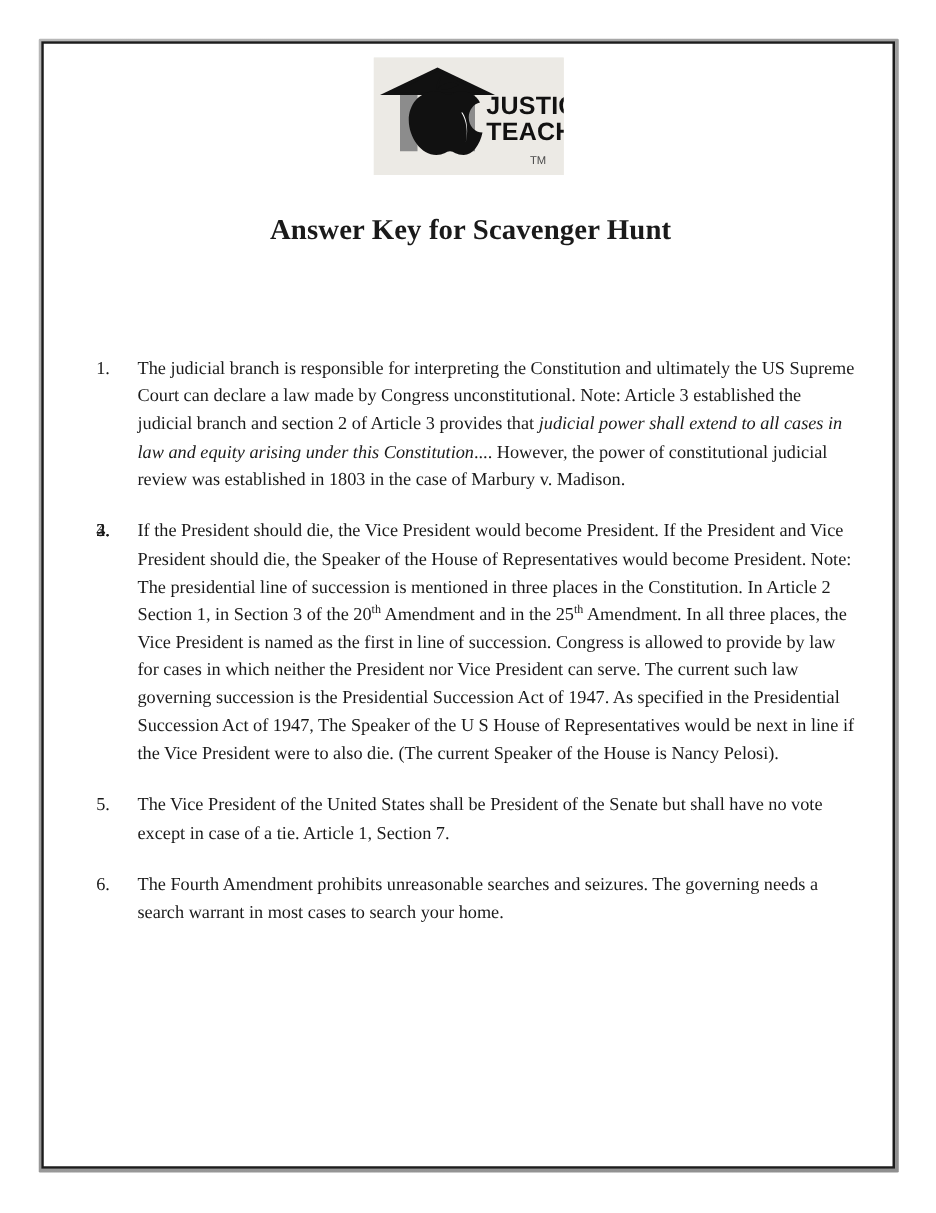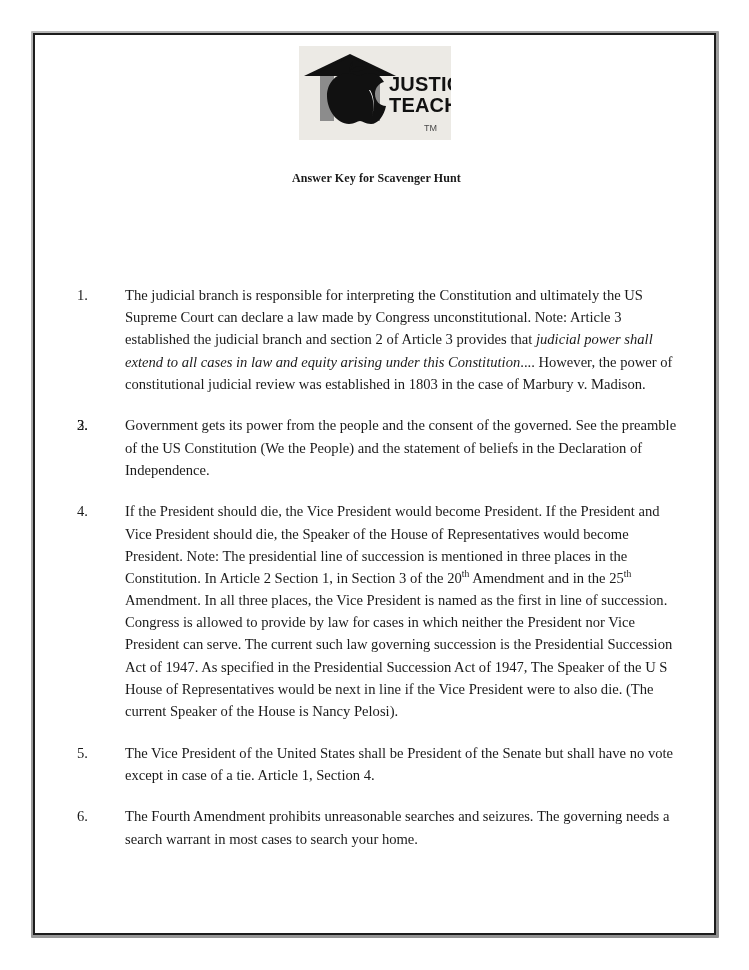--- a/index.html
+++ b/index.html
@@ -49,21 +49,21 @@
   }
   .logo-svg { display: block; width: 152px; height: 94px; }
 
   
   .doc-title {
     position: absolute;
     top: 136px;
     left: 0;
     width: 683px;
     text-align: center;
-    font-size: 12px;
+    font-size: 23px;
     font-weight: bold;
     letter-spacing: 0.1px;
   }
 
   
   .directions {
     position: absolute;
     top: 203px;
     left: 32px;
     width: 625px;
@@ -88,21 +88,21 @@
     text-align: left;
   }
   .answer-item .num {
     position: absolute;
     left: 42px;
     top: 0;
     width: 26px;
     text-align: left;
     font-size: 14.6px;
   }
-  .answer-item .body { display: block; margin-left: 15px; }
+  .answer-item .body { display: block; }
   .answer-item i { font-style: italic; }
   .answer-item sup {
     font-size: 0.66em;
     vertical-align: super;
     line-height: 0;
   }
 </style>
 </head>
 <body>
 
@@ -157,31 +157,30 @@
       <span class="num">1.</span>
       <span class="body"><span>The judicial branch is responsible for interpreting the Constitution and ultimately the US Supreme Court can declare a law made by Congress unconstitutional. Note: Article 3 established the judicial branch and section 2 of Article 3 provides that </span><i>judicial power shall extend to all cases in law and equity arising under this Constitution</i><span>....  However, the power of constitutional judicial review was established in 1803 in the case of Marbury v. Madison.</span></span>
     </div>
 
     <div class="answer-item">
       <span class="num">2.</span>
     </div>
 
     <div class="answer-item">
       <span class="num">3.</span>
-      <span class="body">Government gets its power from the people and the consent of the governed. See the preamble of the US Constitution (We the People) and the statement of beliefs in the Declaration of Independence.</span>
     </div>
 
     <div class="answer-item">
       <span class="num">4.</span>
       <span class="body"><span>If the President should die, the Vice President would become President. If the President and Vice President should die, the Speaker of the House of Representatives would become President. Note: The presidential line of succession is mentioned in three places in the Constitution. In Article 2 Section 1, in Section 3 of the 20</span><sup>th</sup><span> Amendment and in the 25</span><sup>th</sup><span> Amendment. In all three places, the Vice President is named as the first in line of succession. Congress is allowed to provide by law for cases in which neither the President nor Vice President can serve. The current such law governing succession is the Presidential Succession Act of 1947.  As specified in the Presidential Succession Act of 1947, The Speaker of the U S  House of Representatives would be next in line if the Vice President were to also die.  (The current Speaker of the House is Nancy Pelosi).</span></span>
     </div>
 
     <div class="answer-item">
       <span class="num">5.</span>
-      <span class="body">The Vice President of the United States shall be President of the Senate but shall have no vote except in case of a tie. Article 1, Section 4.</span>
+      <span class="body">The Vice President of the United States shall be President of the Senate but shall have no vote except in case of a tie. Article 1, Section 7.</span>
     </div>
 
     <div class="answer-item">
       <span class="num">6.</span>
       <span class="body">The Fourth Amendment prohibits unreasonable searches and seizures. The governing needs a search warrant in most cases to search your home.</span>
     </div>
 
   </div>
 </div>
 

